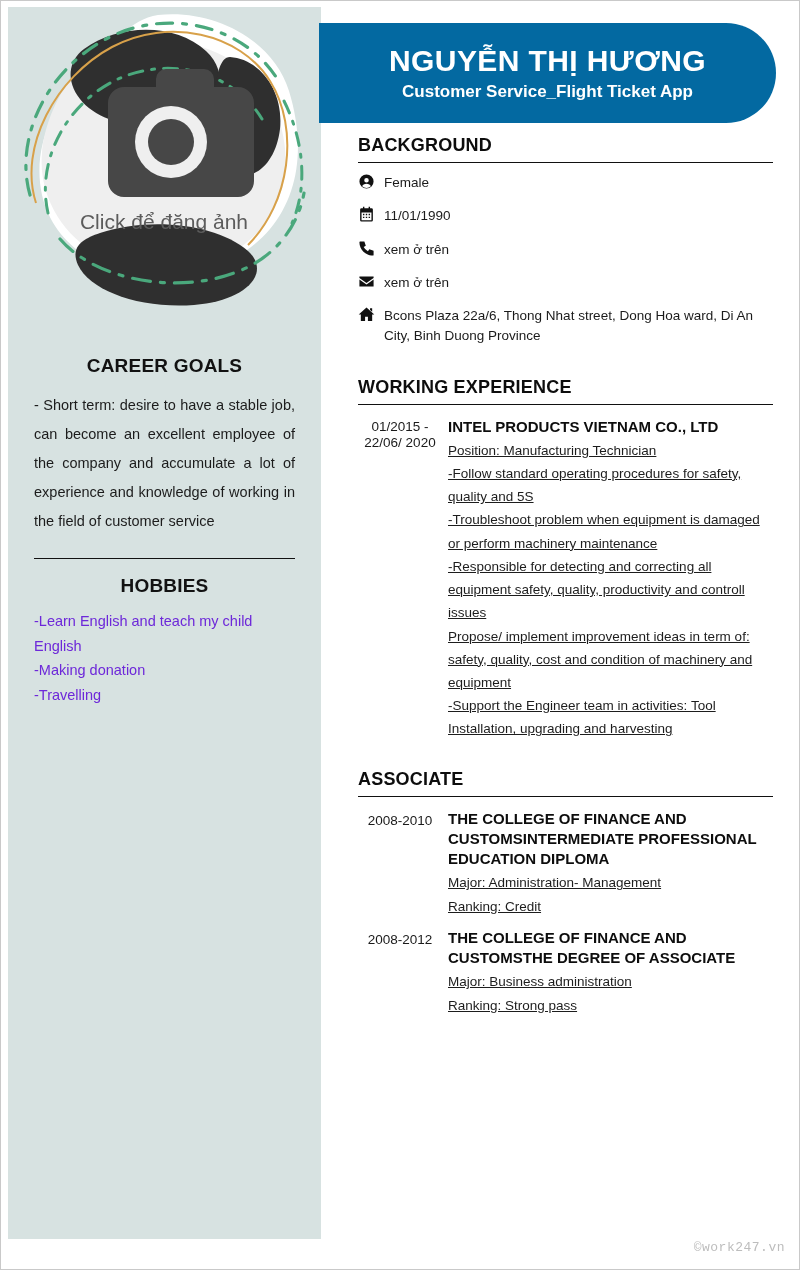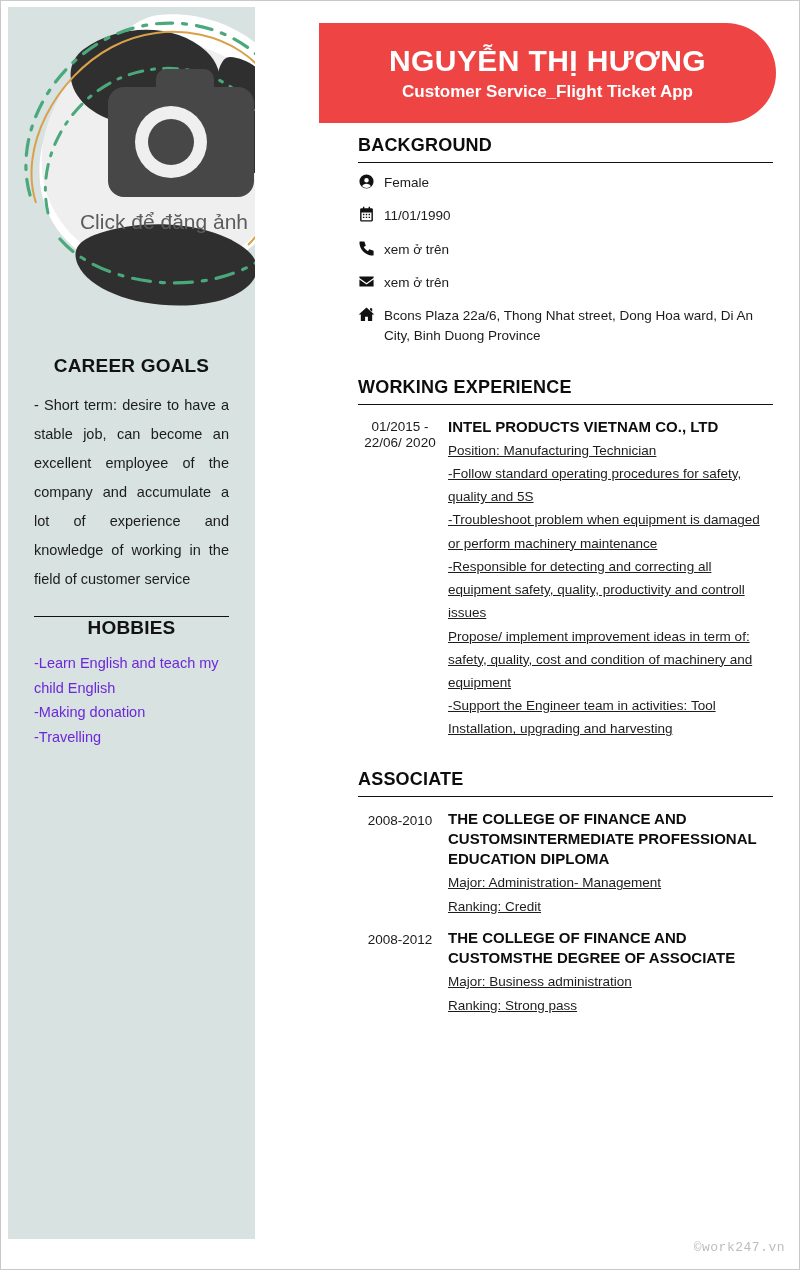--- a/index.html
+++ b/index.html
@@ -20,21 +20,21 @@
     background: #ffffff;
     border: 1px solid #c9c9c9;
     overflow: hidden;
   }
 
   
   #sidebar {
     position: absolute;
     left: 7px;
     top: 6px;
-    width: 247px;
+    width: 313px;
     height: 1232px;
     background: #d7e2e1;
     overflow: hidden;
   }
 
   #photo-area {
     position: relative;
     width: 313px;
     height: 300px;
     overflow: hidden;
@@ -45,21 +45,21 @@
 
   .side-title {
     text-align: center;
     font-weight: bold;
     font-size: 19px;
     letter-spacing: .2px;
     color: #121212;
     margin: 0;
   }
   #career-title { margin-top: 48px; }
-  #hobbies-title { }
+  #hobbies-title { margin-top: 16px; }
 
   #career-text {
     margin: 14px 0 0 0;
     font-size: 14.5px;
     line-height: 2.0;
     color: #1c1c1c;
     text-align: justify;
   }
 
   #side-divider {
@@ -85,21 +85,21 @@
     width: 472px;
     height: 1268px;
   }
 
   #name-bar {
     position: absolute;
     left: -2px;
     top: 22px;
     width: 457px;
     height: 100px;
-    background: #ef4444;
+    background: #0369a1;
     border-radius: 0 50px 50px 0;
     color: #ffffff;
     display: flex;
     flex-direction: column;
     align-items: center;
     justify-content: center;
   }
   #full-name {
     font-size: 30px;
     font-weight: bold;

